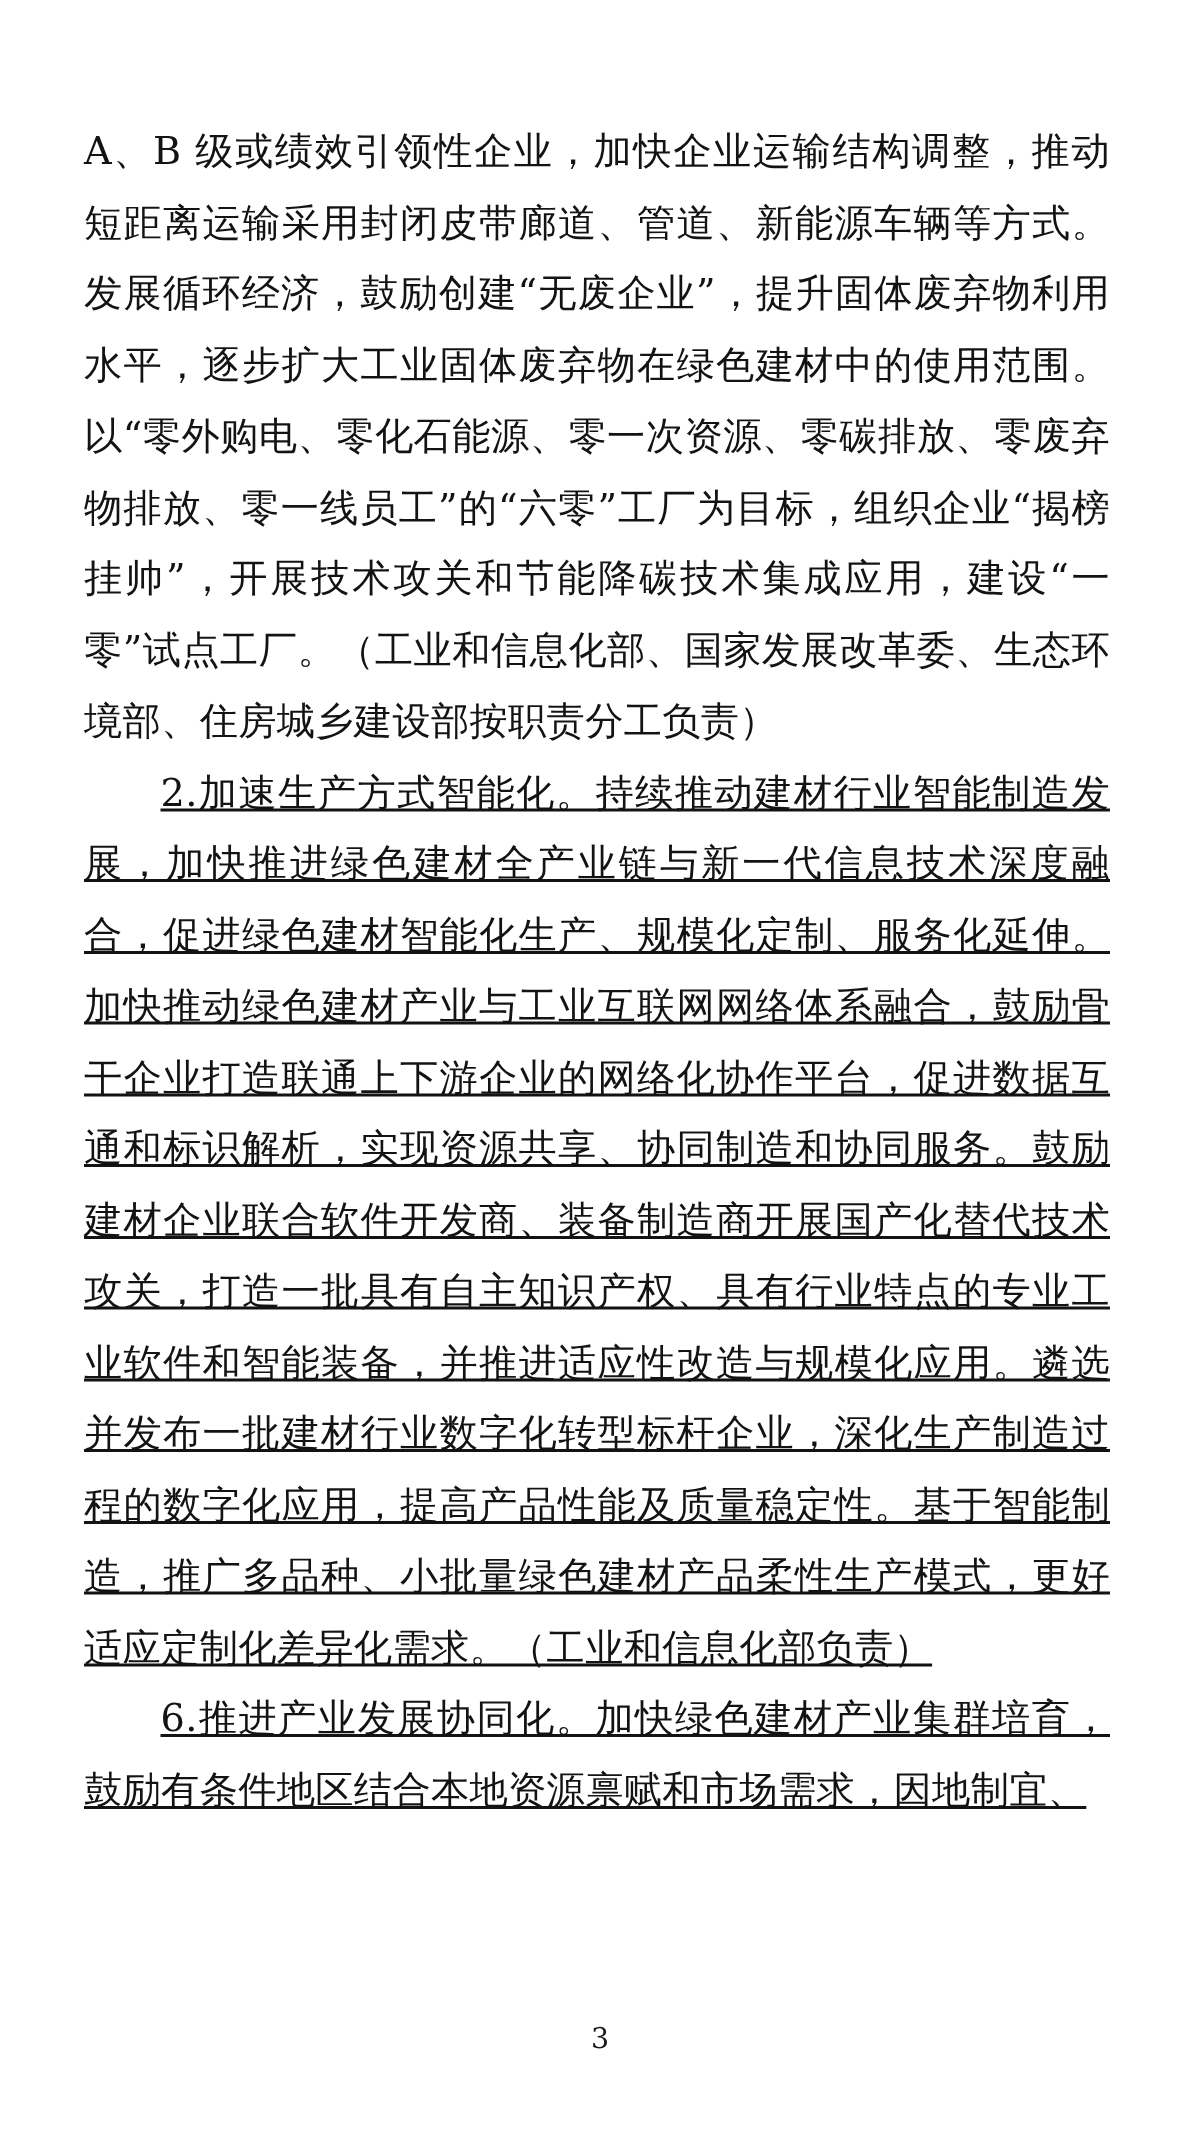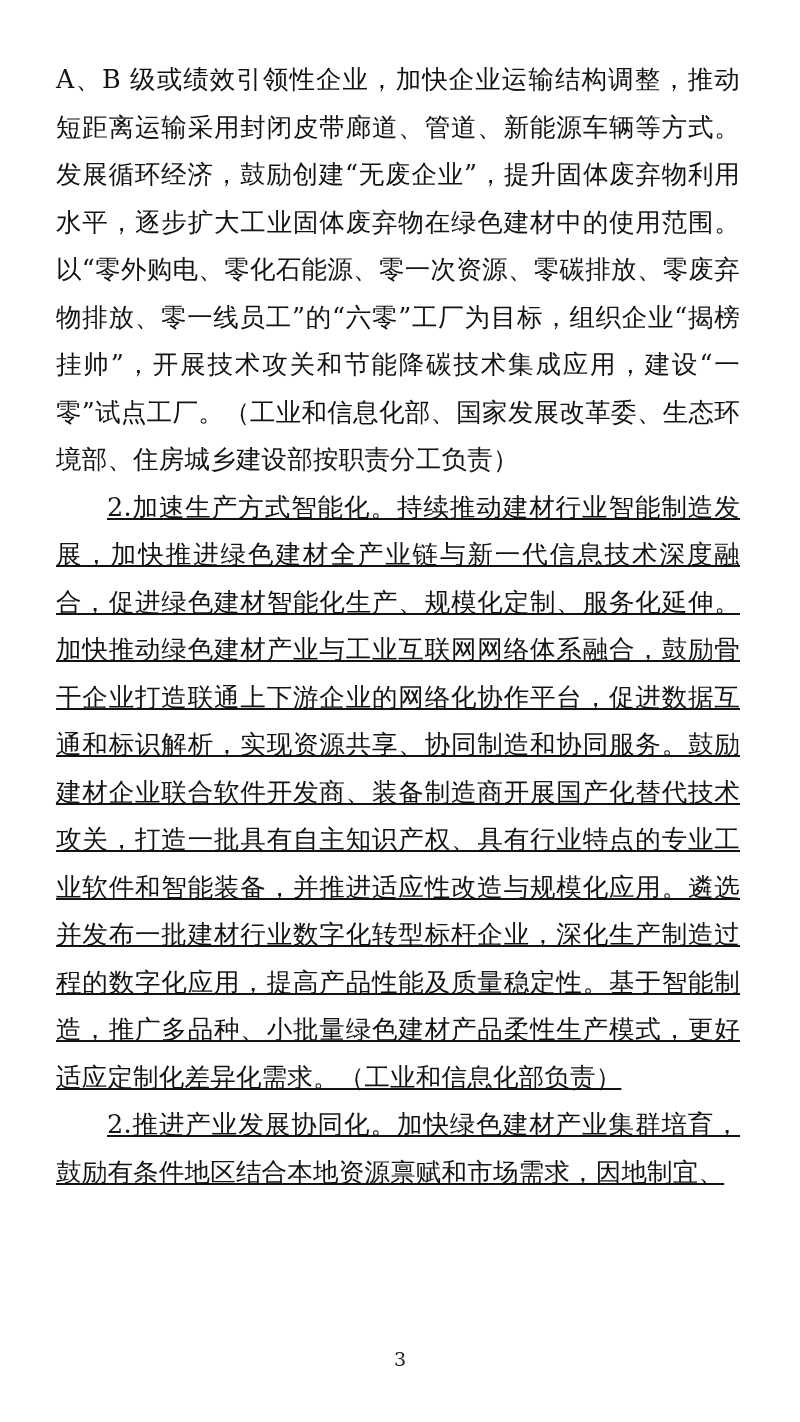--- a/index.html
+++ b/index.html
@@ -12,21 +12,21 @@
     background: #ffffff;
     font-family: "DejaVu Serif", "Liberation Serif", serif;
     color: #111111;
     overflow: hidden;
   }
   .page {
     position: relative;
     width: 800px;
     height: 1422px;
     box-sizing: border-box;
-    padding: 56px 60px 60px 56px;
+    padding: 78px 60px 60px 56px;
   }
   .body-text {
     font-size: 25.5px;
     line-height: 47.5px;
     text-align: justify;
     text-justify: inter-ideograph;
     letter-spacing: 0.2px;
     color: #131313;
   }
   .para {
@@ -48,16 +48,16 @@
     color: #1a1a1a;
   }
 </style>
 </head>
 <body>
 
 <div class="page">
   <div class="body-text">
     <p class="para">A、B 级或绩效引领性企业，加快企业运输结构调整，推动短距离运输采用封闭皮带廊道、管道、新能源车辆等方式。发展循环经济，鼓励创建“无废企业”，提升固体废弃物利用水平，逐步扩大工业固体废弃物在绿色建材中的使用范围。以“零外购电、零化石能源、零一次资源、零碳排放、零废弃物排放、零一线员工”的“六零”工厂为目标，组织企业“揭榜挂帅”，开展技术攻关和节能降碳技术集成应用，建设“一零”试点工厂。（工业和信息化部、国家发展改革委、生态环境部、住房城乡建设部按职责分工负责）</p>
     <p class="para indent">2.加速生产方式智能化。持续推动建材行业智能制造发展，加快推进绿色建材全产业链与新一代信息技术深度融合，促进绿色建材智能化生产、规模化定制、服务化延伸。加快推动绿色建材产业与工业互联网网络体系融合，鼓励骨干企业打造联通上下游企业的网络化协作平台，促进数据互通和标识解析，实现资源共享、协同制造和协同服务。鼓励建材企业联合软件开发商、装备制造商开展国产化替代技术攻关，打造一批具有自主知识产权、具有行业特点的专业工业软件和智能装备，并推进适应性改造与规模化应用。遴选并发布一批建材行业数字化转型标杆企业，深化生产制造过程的数字化应用，提高产品性能及质量稳定性。基于智能制造，推广多品种、小批量绿色建材产品柔性生产模式，更好适应定制化差异化需求。（工业和信息化部负责）</p>
-    <p class="para indent">2.推进产业发展协同化。加快绿色建材产业集群培育，鼓励有条件地区结合本地资源禀赋和市场需求，因地制宜、</p>
+    <p class="para indent">6.推进产业发展协同化。加快绿色建材产业集群培育，鼓励有条件地区结合本地资源禀赋和市场需求，因地制宜、</p>
   </div>
   <div class="page-number">3</div>
 </div>
 
 </body></html>

